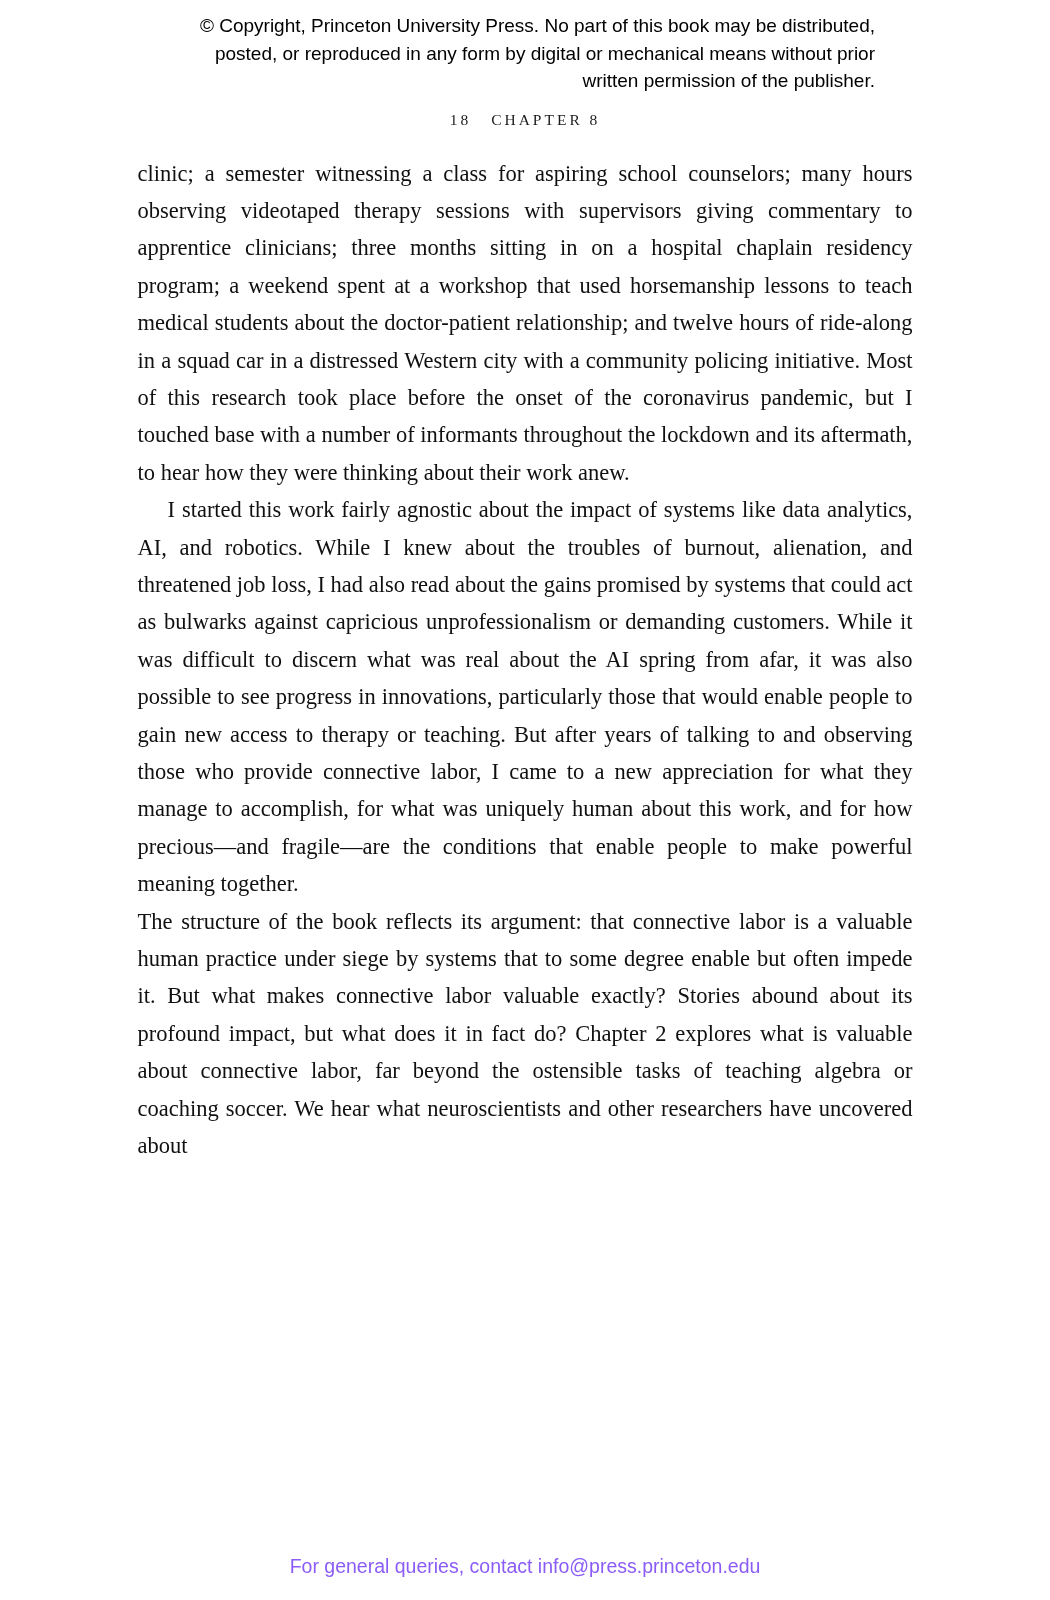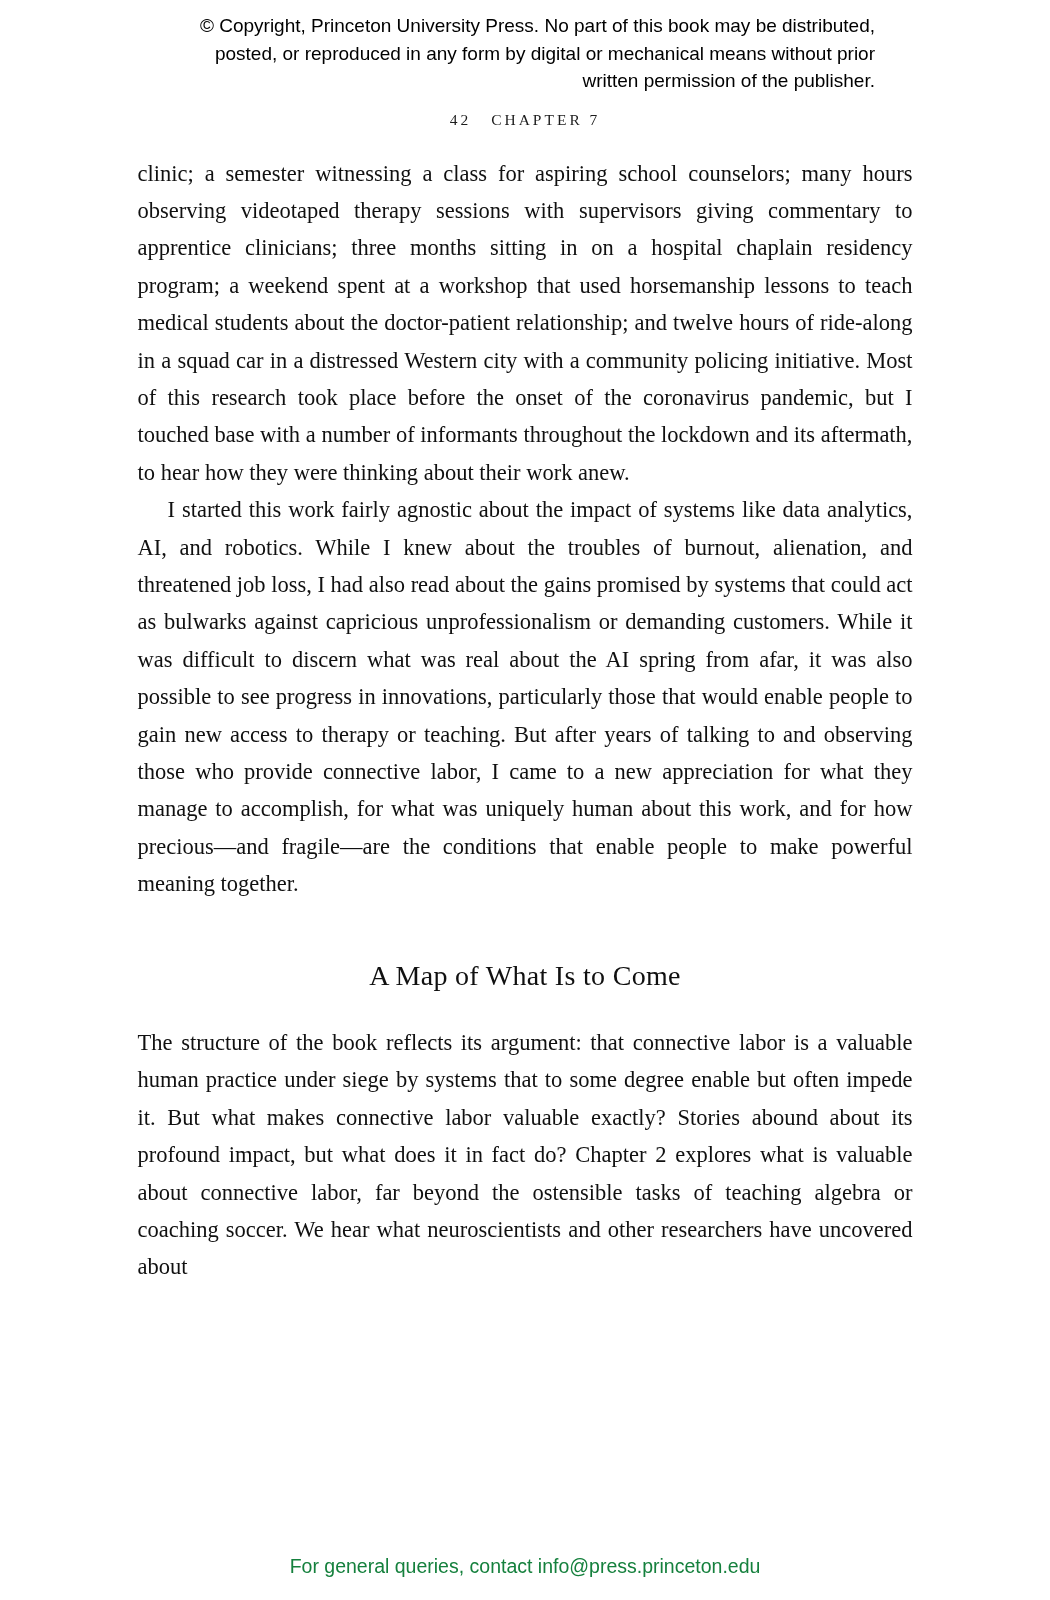--- a/index.html
+++ b/index.html
@@ -55,36 +55,35 @@
     color: #101010;
   }
   .footer {
     position: absolute;
     top: 1543px;
     left: 0;
     width: 100%;
     text-align: center;
     font-family: "Liberation Sans", sans-serif;
     font-size: 19.5px;
-    color: #15803d;
+    color: #8b5cf6;
   }
 </style>
 </head>
 <body>
 
 <div class="page">
 
   <div class="copyright">© Copyright, Princeton University Press. No part of this book may be distributed, posted, or reproduced in any form by digital or mechanical means without prior written permission of the publisher.</div>
 
   <div class="running-head">
-    <span class="pgnum">42</span><span>CHAPTER 7</span>
+    <span class="pgnum">18</span><span>CHAPTER 8</span>
   </div>
 
   <div class="body-text">
     <p>clinic; a semester witnessing a class for aspiring school counselors; many hours observing videotaped therapy sessions with supervisors giving commentary to apprentice clinicians; three months sitting in on a hospital chaplain residency program; a weekend spent at a workshop that used horsemanship lessons to teach medical students about the doctor-patient relationship; and twelve hours of ride-along in a squad car in a distressed Western city with a community policing initiative. Most of this research took place before the onset of the coronavirus pandemic, but I touched base with a number of informants throughout the lockdown and its aftermath, to hear how they were thinking about their work anew.</p>
     <p class="indent">I started this work fairly agnostic about the impact of systems like data analytics, AI, and robotics. While I knew about the troubles of burnout, alienation, and threatened job loss, I had also read about the gains promised by systems that could act as bulwarks against capricious unprofessionalism or demanding customers. While it was difficult to discern what was real about the AI spring from afar, it was also possible to see progress in innovations, particularly those that would enable people to gain new access to therapy or teaching. But after years of talking to and observing those who provide connective labor, I came to a new appreciation for what they manage to accomplish, for what was uniquely human about this work, and for how precious—and fragile—are the conditions that enable people to make powerful meaning together.</p>
-    <h2 class="section-heading">A Map of What Is to Come</h2>
     <p>The structure of the book reflects its argument: that connective labor is a valuable human practice under siege by systems that to some degree enable but often impede it. But what makes connective labor valuable exactly? Stories abound about its profound impact, but what does it in fact do? Chapter 2 explores what is valuable about connective labor, far beyond the ostensible tasks of teaching algebra or coaching soccer. We hear what neuroscientists and other researchers have uncovered about</p>
   </div>
 
   <div class="footer">For general queries, contact info@press.princeton.edu</div>
 
 </div>
 
 </body></html>

